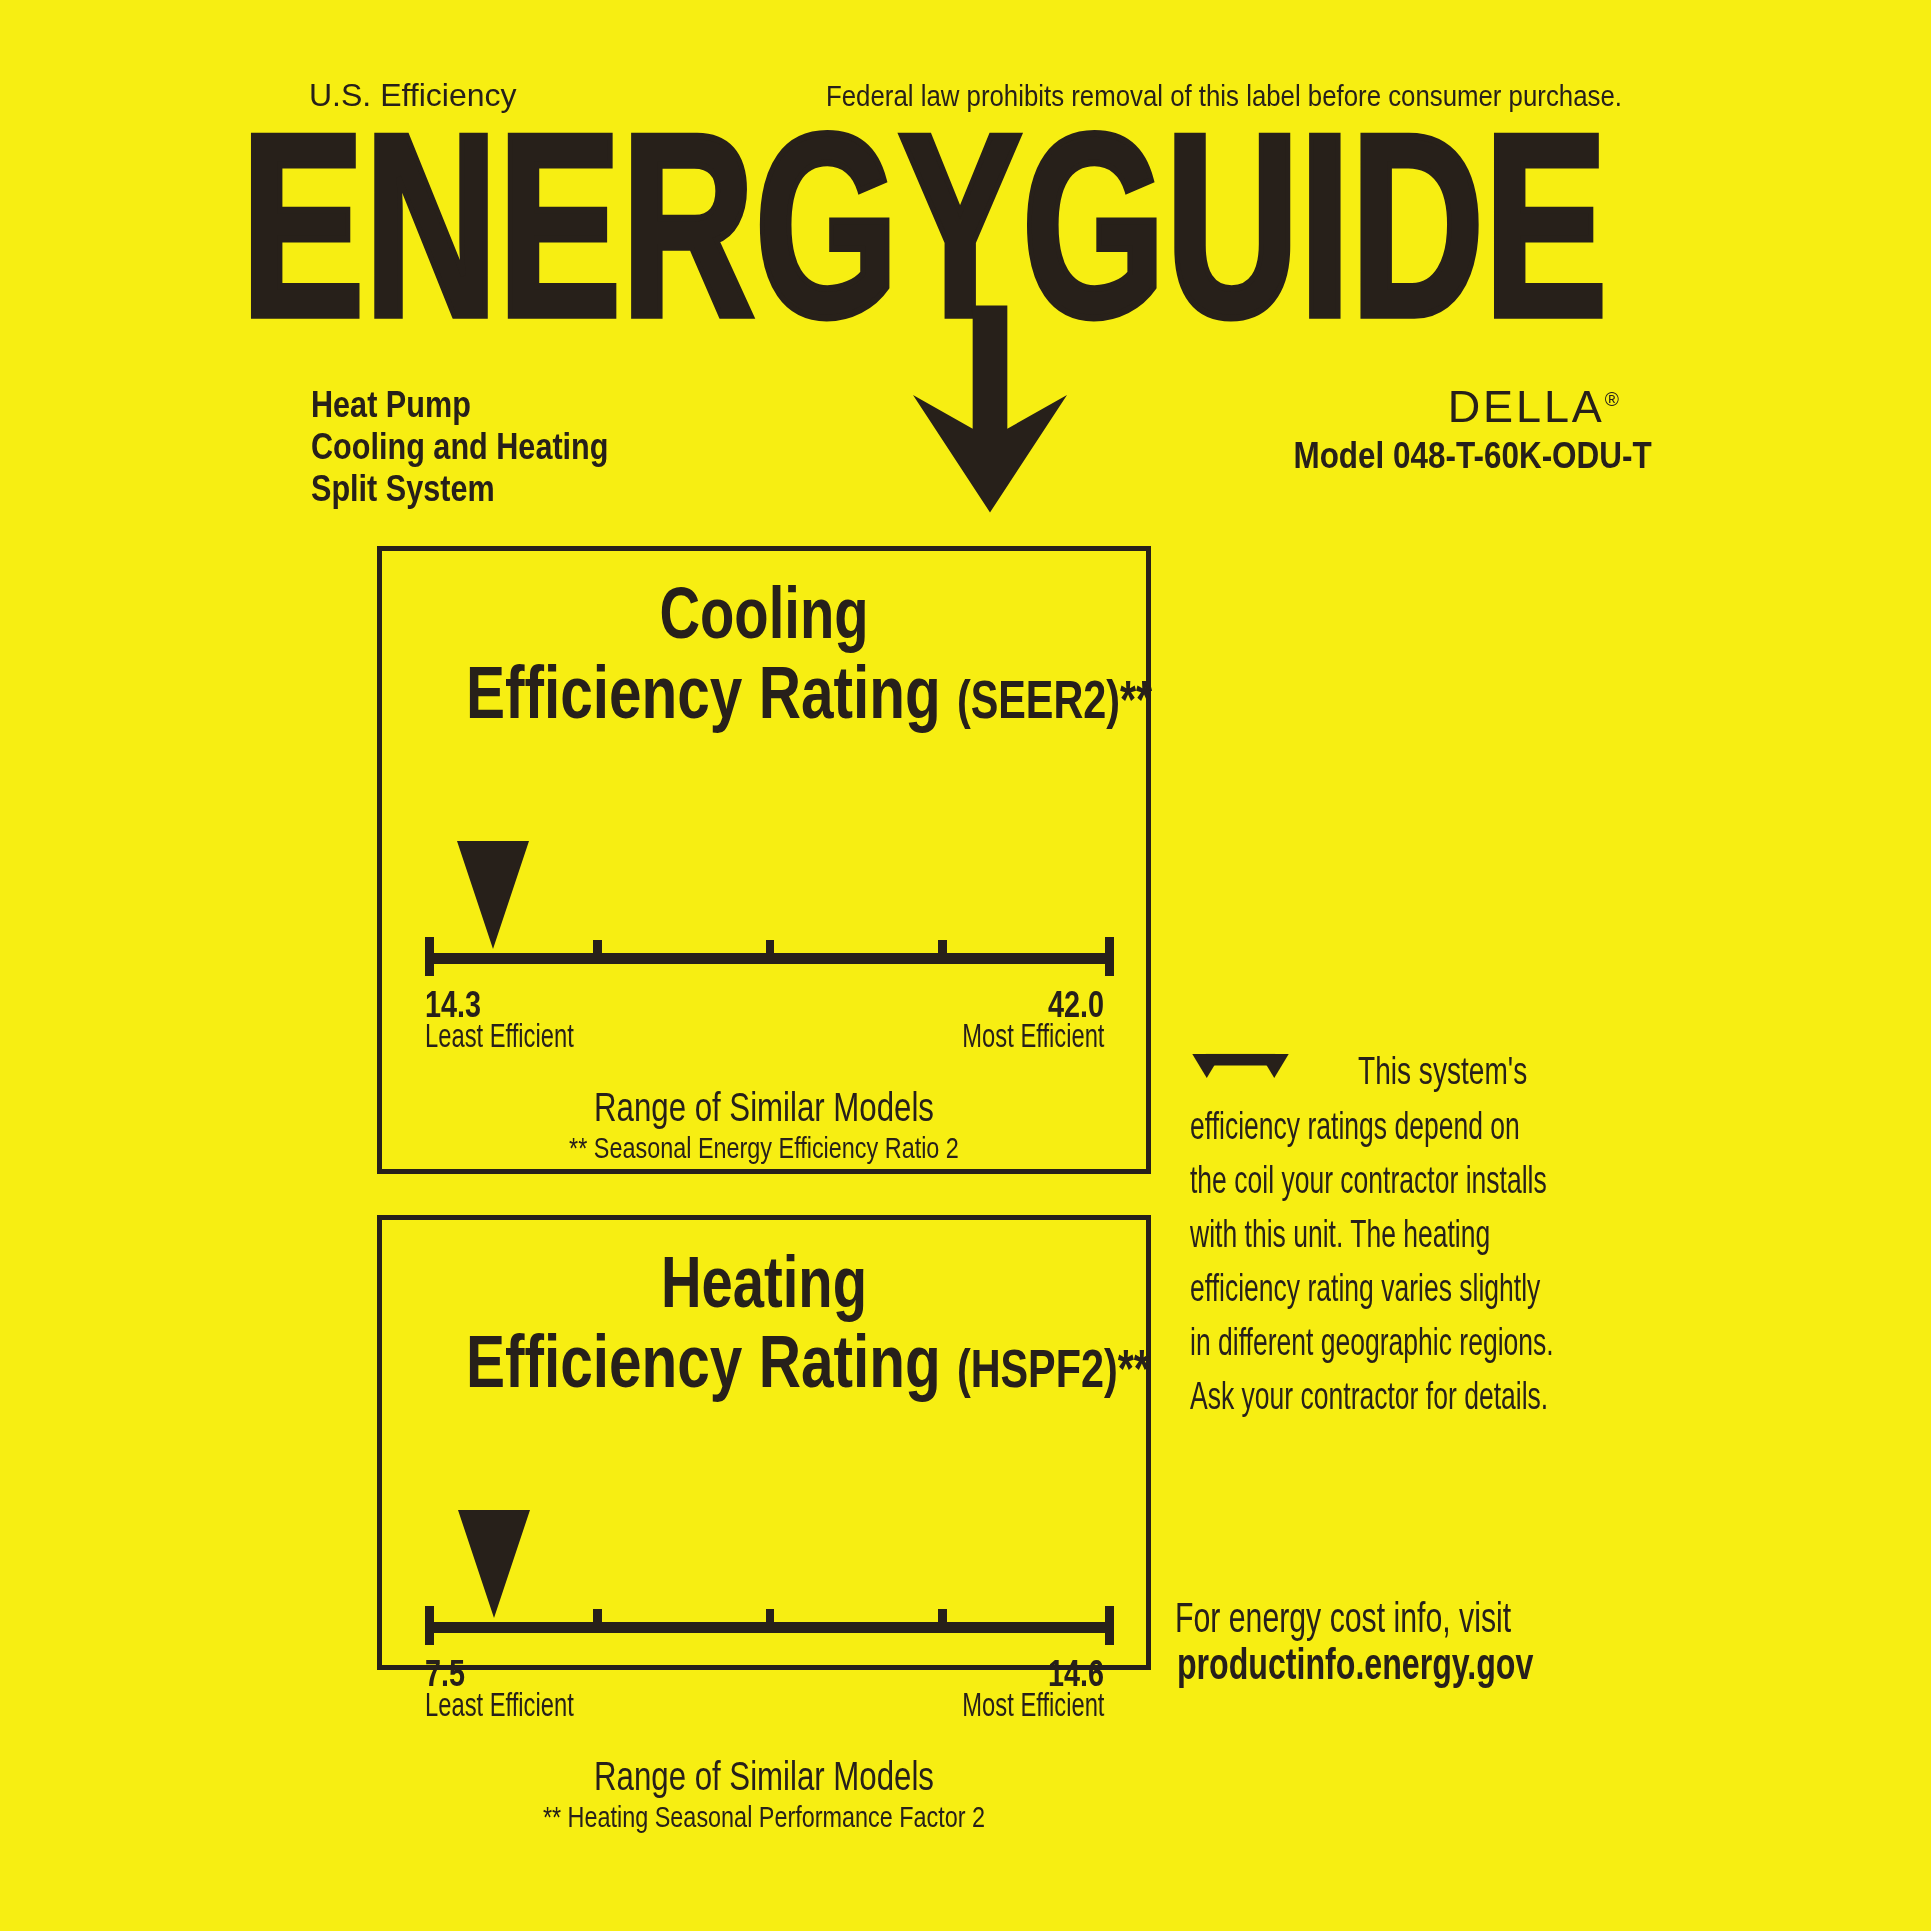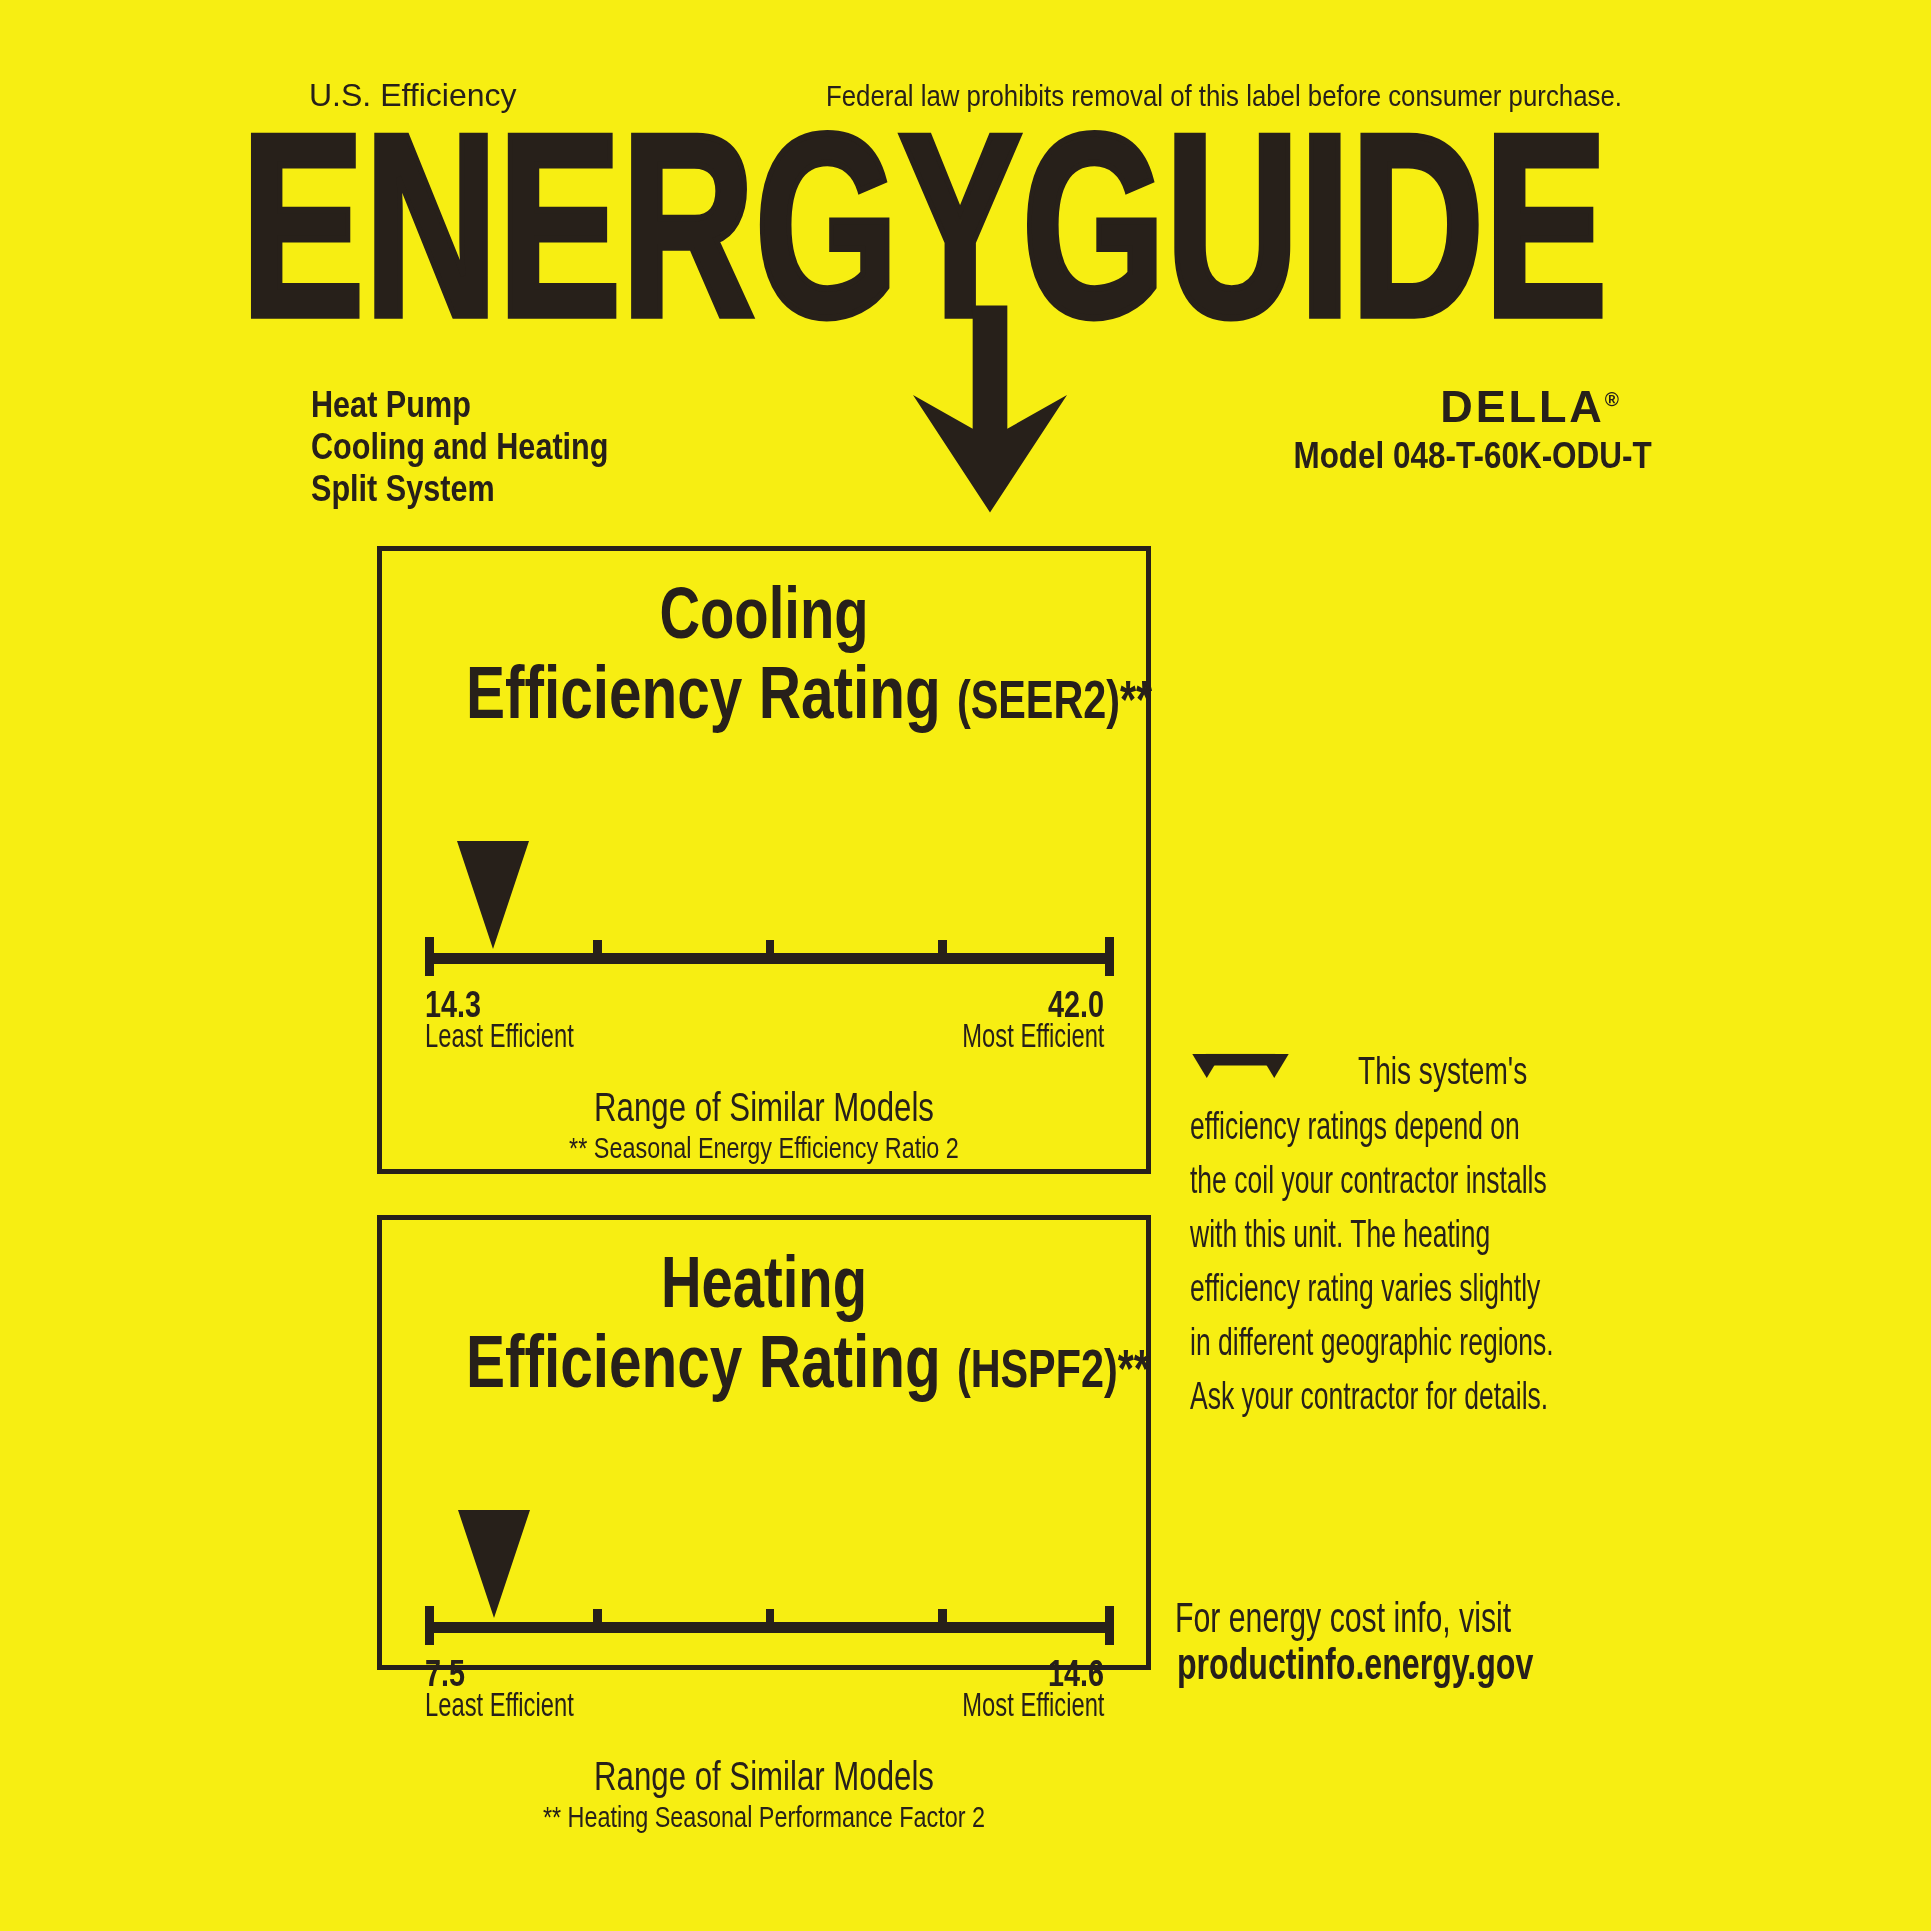--- a/index.html
+++ b/index.html
@@ -16,21 +16,21 @@
   
   #masthead{left:241px;top:126px;width:1376px;height:208px;}
   #masthead svg{overflow:visible;}
   #big-arrow{left:913px;top:305px;}
 
   
   #ptype{left:311px;top:384px;font-size:36px;font-weight:bold;line-height:42px;transform:scaleX(.85);}
 
   
   #brand{left:1236px;top:377px;width:383px;text-align:right;}
-  #brand .brandline{font-size:45px;font-weight:bold;letter-spacing:2.9px;line-height:45px;}
+  #brand .brandline{font-size:45px;font-weight:normal;letter-spacing:2.9px;line-height:45px;}
   #brand .reg{font-size:19.3px;vertical-align:super;letter-spacing:0;}
   #brand .modelline{font-size:37px;font-weight:bold;margin-top:5.8px;transform:scaleX(.85);transform-origin:right top;white-space:nowrap;}
 
   
   .panel{left:377px;width:774px;border:5.8px solid #27201A;box-sizing:border-box;background:transparent;}
   #cool-panel{top:546px;height:628px;}
   #heat-panel{top:1215px;height:455px;}
   .panel-inner{position:absolute;left:0;top:0;right:0;bottom:0;}
   .p-title{position:absolute;left:0;width:100%;top:21px;text-align:center;
            font-size:72px;font-weight:bold;transform:scaleX(.78);transform-origin:center top;white-space:nowrap;}

